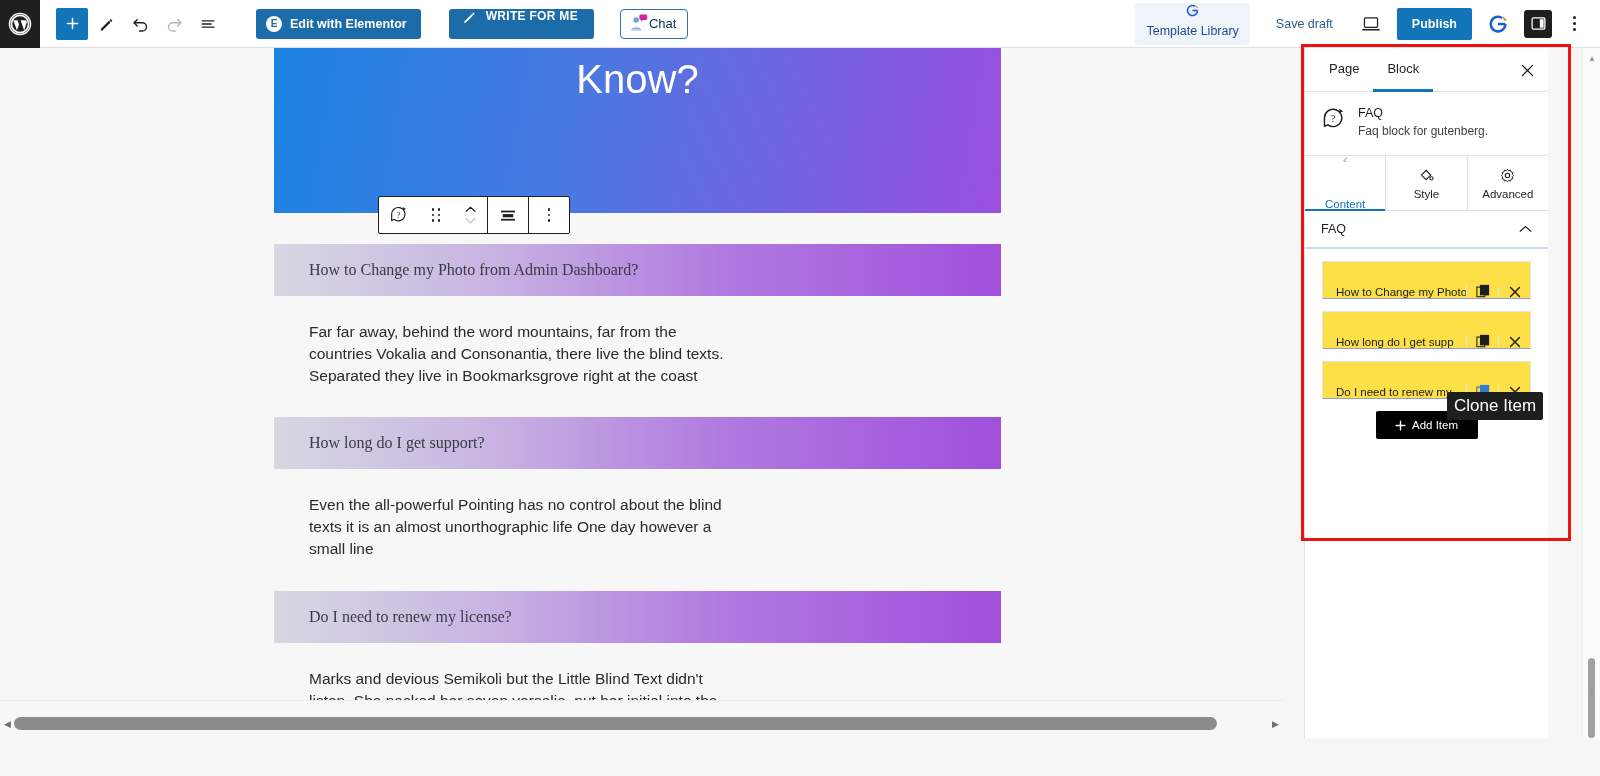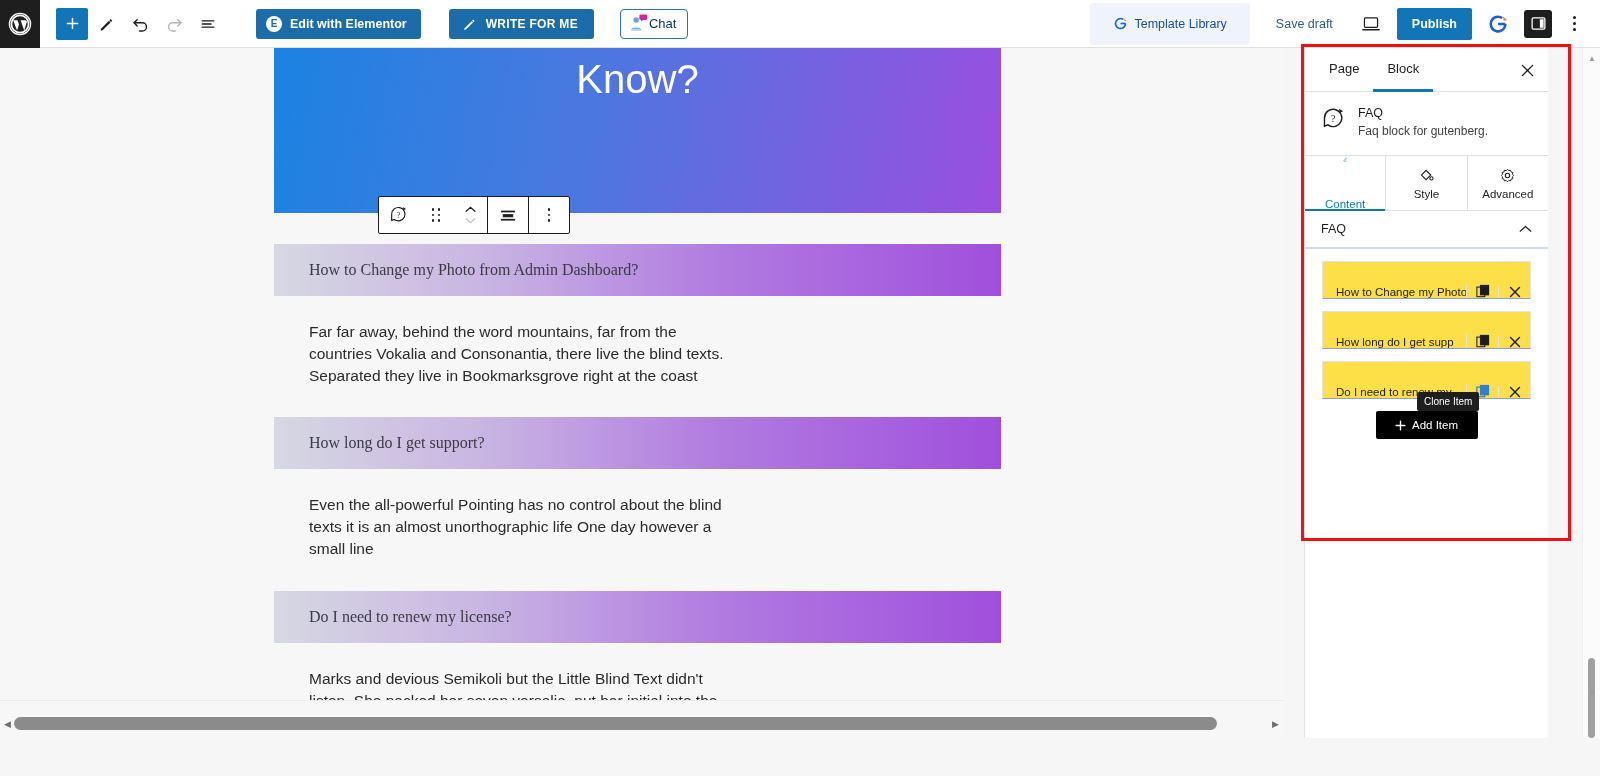--- a/index.html
+++ b/index.html
@@ -51,45 +51,46 @@
     background: #fff; color: #1b6ca8;
     font-size: 10px; font-weight: bold;
     display: flex; align-items: center; justify-content: center;
   }
   .btn-write {
     margin-left: 28px;
     height: 30px; padding: 0 16px 0 12px;
     background: #1b6ca8; color: #fff;
     font-size: 12px; font-weight: bold; letter-spacing: .3px;
     border: none; border-radius: 3px; cursor: pointer;
-    display: flex; align-items: center; gap: 9px;
+    display: flex; gap: 9px;
     white-space: nowrap;
   }
   .btn-chat {
     margin-left: 26px;
     height: 30px; padding: 0 11px 0 6px;
     background: #fff; color: #0a2e5c;
     font-size: 13px;
     border: 1px solid #2f6fb0; border-radius: 4px; cursor: pointer;
     display: flex; align-items: center; 
     white-space: nowrap;
   }
 
   .tb-right {
     margin-left: auto;
     display: flex; align-items: center; gap: 0;
     padding-right: 12px;
   }
   .btn-template {
-    height: 42px; padding: 0 23px;
+    height: 42px; padding: 0 11px;
     background: #eff4fb; color: #1e4b8f;
     font-size: 12.5px;
     border: none; border-radius: 3px; cursor: pointer;
     display: flex; align-items: center; gap: 6px;
     white-space: nowrap;
+    flex-direction: column;
   }
   .btn-savedraft {
     height: 32px; padding: 0 14px; margin-left: 12px;
     background: none; border: none; cursor: pointer;
     color: #2b5b8c; font-size: 12.5px; white-space: nowrap;
   }
   .btn-view {
     width: 36px; height: 32px; margin-left: 6px;
     background: none; border: none; cursor: pointer;
     display: flex; align-items: center; justify-content: center;
@@ -333,23 +334,23 @@
   }
   .sb-additem {
     width: 102px; height: 28px;
     margin: 8px auto 0 auto;
     background: #000000; color: #fff;
     font-size: 11.5px;
     border: none; border-radius: 2px; cursor: pointer;
     display: flex; align-items: center; justify-content: center; gap: 6px;
   }
   .tooltip {
-    position: absolute; left: 1417px; top: 392px;
+    position: absolute; left: 1447px; top: 392px;
     background: #1e1e1e; color: #fff;
-    font-size: 10px;
+    font-size: 17px;
     padding: 4px 7px;
     border-radius: 2px;
     white-space: nowrap;
     z-index: 50;
   }
 </style>
 </head>
 <body>
 
 <div class="topbar">

